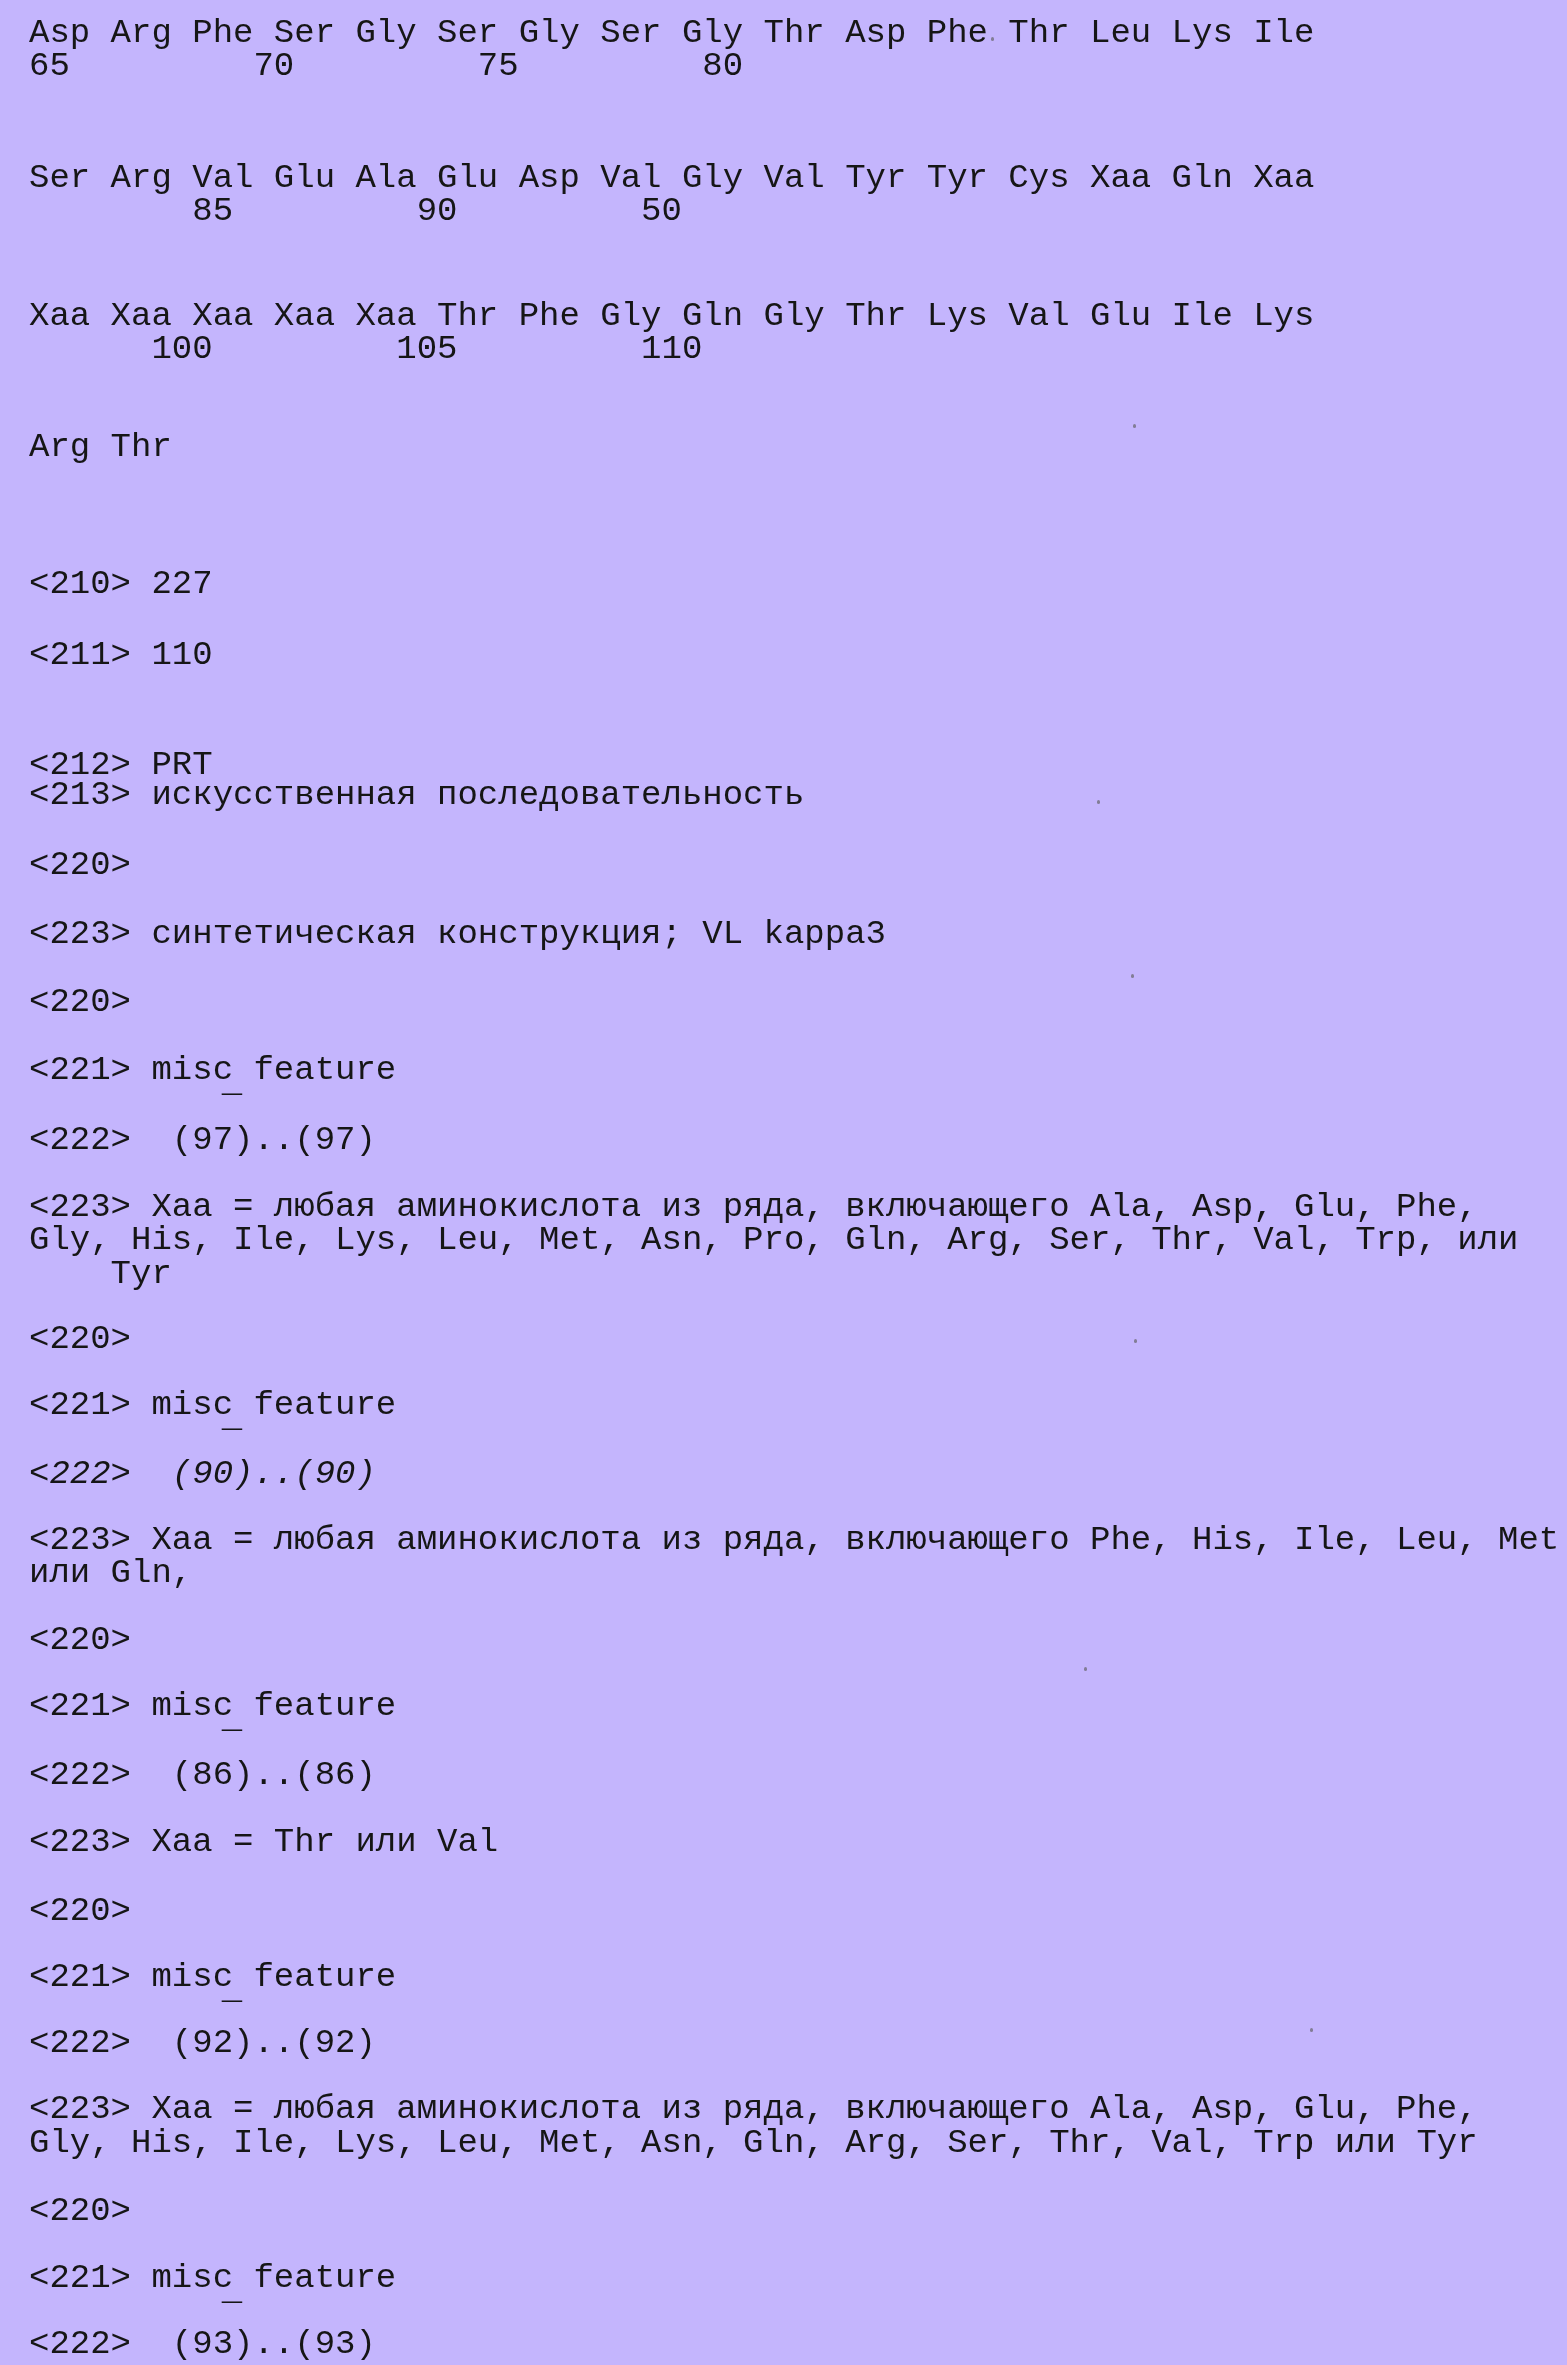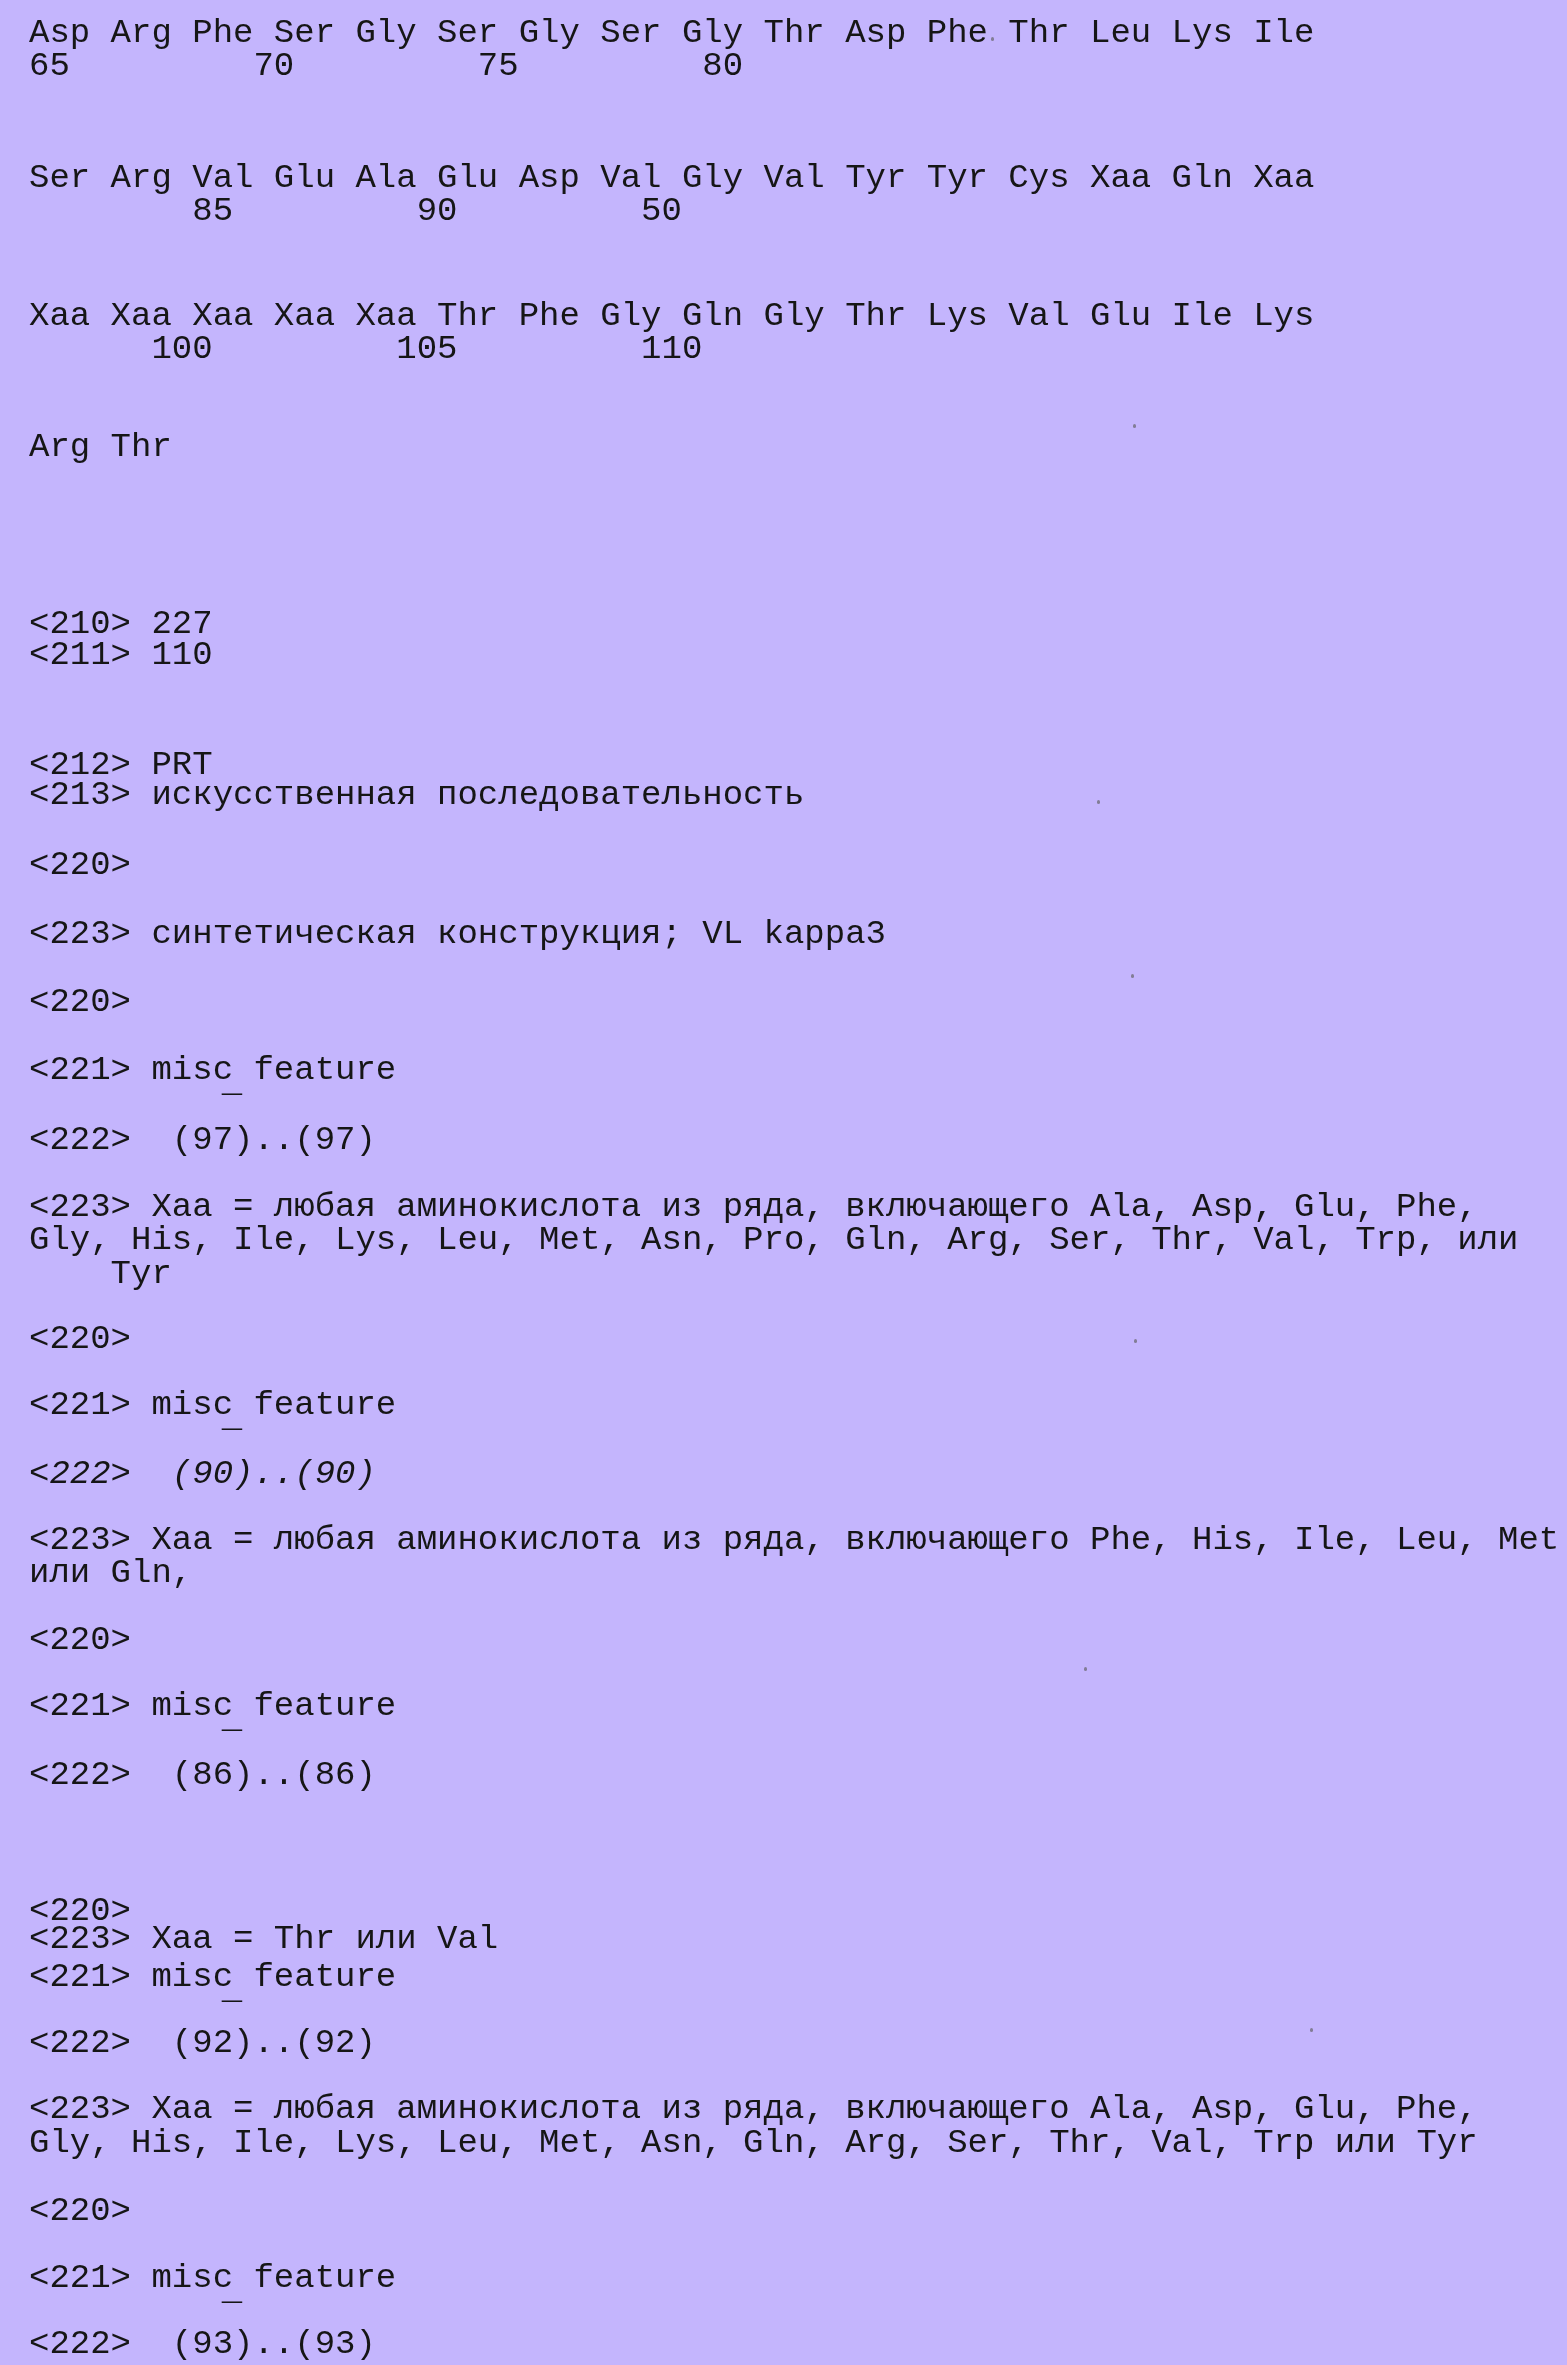--- a/index.html
+++ b/index.html
@@ -44,41 +44,41 @@
 
 <div class="page">
   <div id="lines-root">
       <div class="line" style="top: 16.3px;">Asp Arg Phe Ser Gly Ser Gly Ser Gly Thr Asp Phe Thr Leu Lys Ile</div>
       <div class="line" style="top: 49px;">65         70         75         80</div>
       <div class="line" style="top: 161px;">Ser Arg Val Glu Ala Glu Asp Val Gly Val Tyr Tyr Cys Xaa Gln Xaa</div>
       <div class="line" style="top: 194px;">        85         90         50</div>
       <div class="line" style="top: 299px;">Xaa Xaa Xaa Xaa Xaa Thr Phe Gly Gln Gly Thr Lys Val Glu Ile Lys</div>
       <div class="line" style="top: 332px;">      100         105         110</div>
       <div class="line" style="top: 430px; text-align: right;">Arg Thr</div>
-      <div class="line" style="top: 567px; margin-top: 40px;">&lt;210&gt; 227</div>
+      <div class="line" style="top: 567px;">&lt;210&gt; 227</div>
       <div class="line" style="top: 638px;">&lt;211&gt; 110</div>
       <div class="line" style="top: 708px; margin-top: 40px;">&lt;212&gt; PRT</div>
       <div class="line" style="top: 778px;">&lt;213&gt; искусственная последовательность</div>
       <div class="line" style="top: 848px;">&lt;220&gt;</div>
       <div class="line" style="top: 917px;">&lt;223&gt; синтетическая конструкция; VL kappa3</div>
       <div class="line" style="top: 985px;">&lt;220&gt;</div>
       <div class="line" style="top: 1053px;">&lt;221&gt; misc<span class="us">_</span>feature</div>
       <div class="line" style="top: 1123px;">&lt;222&gt;  (97)..(97)</div>
       <div class="line" style="top: 1190px;">&lt;223&gt; Xaa = любая аминокислота из ряда, включающего Ala, Asp, Glu, Phe,</div>
       <div class="line" style="top: 1223px;">Gly, His, Ile, Lys, Leu, Met, Asn, Pro, Gln, Arg, Ser, Thr, Val, Trp, или</div>
       <div class="line" style="top: 1257px;">    Tyr</div>
       <div class="line" style="top: 1322px;">&lt;220&gt;</div>
       <div class="line" style="top: 1388px;">&lt;221&gt; misc<span class="us">_</span>feature</div>
       <div class="line" style="top: 1457px; font-style: italic;">&lt;222&gt;  (90)..(90)</div>
       <div class="line" style="top: 1523px; text-align: center;">&lt;223&gt; Xaa = любая аминокислота из ряда, включающего Phe, His, Ile, Leu, Met</div>
       <div class="line" style="top: 1556px;">или Gln,</div>
       <div class="line" style="top: 1623px;">&lt;220&gt;</div>
       <div class="line" style="top: 1689px;">&lt;221&gt; misc<span class="us">_</span>feature</div>
       <div class="line" style="top: 1758px;">&lt;222&gt;  (86)..(86)</div>
-      <div class="line" style="top: 1922px; text-align: right;">&lt;223&gt; Xaa = Thr или Val</div>
+      <div class="line" style="top: 1825px; text-align: right;">&lt;223&gt; Xaa = Thr или Val</div>
       <div class="line" style="top: 1894px;">&lt;220&gt;</div>
       <div class="line" style="top: 1960px;">&lt;221&gt; misc<span class="us">_</span>feature</div>
       <div class="line" style="top: 2026px;">&lt;222&gt;  (92)..(92)</div>
       <div class="line" style="top: 2092px;">&lt;223&gt; Xaa = любая аминокислота из ряда, включающего Ala, Asp, Glu, Phe,</div>
       <div class="line" style="top: 2126px;">Gly, His, Ile, Lys, Leu, Met, Asn, Gln, Arg, Ser, Thr, Val, Trp или Tyr</div>
       <div class="line" style="top: 2194px;">&lt;220&gt;</div>
       <div class="line" style="top: 2261px;">&lt;221&gt; misc<span class="us">_</span>feature</div>
       <div class="line" style="top: 2327px;">&lt;222&gt;  (93)..(93)</div>
     </div>
   <div id="dots-root">

